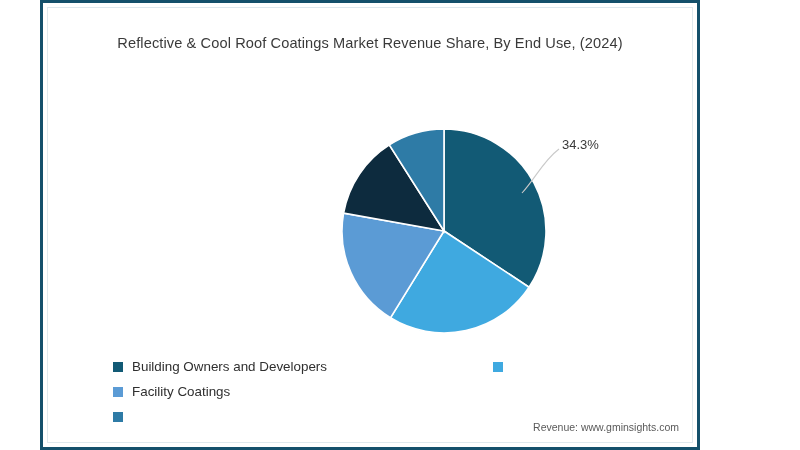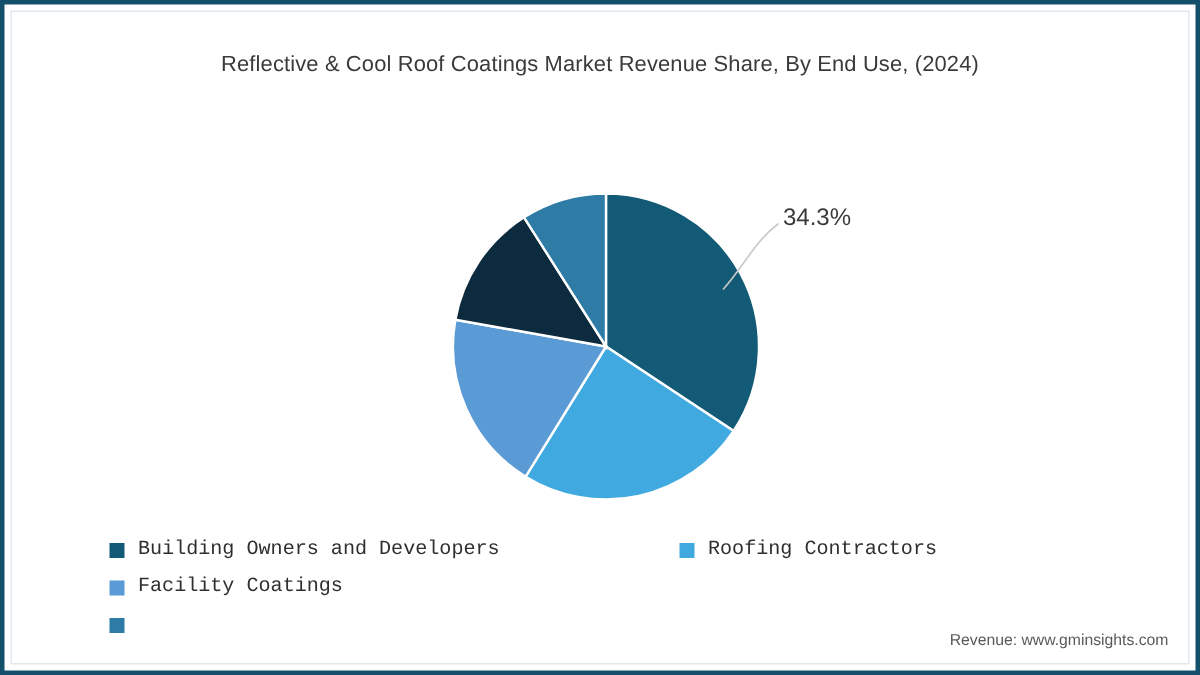--- a/index.html
+++ b/index.html
@@ -5,26 +5,27 @@
   html, body {
     margin: 0;
     padding: 0;
     background: #ffffff;
   }
   body {
     font-family: "Liberation Sans", sans-serif;
   }
   #frame {
     position: relative;
-    width: 800px;
+    width: 660px;
     height: 450px;
     box-sizing: border-box;
     background: #ffffff;
     border: 3px solid #14506b;
     overflow: hidden;
+    margin-left: 40px;
   }
   #inner-rule {
     position: absolute;
     left: 4px;
     top: 4px;
     right: 4px;
     bottom: 4px;
     border: 1px solid #dfe9ee;
     pointer-events: none;
   }
@@ -46,21 +47,21 @@
     width: 250px;
     height: 250px;
   }
   #pie-svg {
     display: block;
   }
   #data-label {
     position: absolute;
     left: 519px;
     top: 134px;
-    font-size: 16px;
+    font-size: 13px;
     color: #3a3a3a;
     white-space: nowrap;
   }
   #legend {
     position: absolute;
     left: 70px;
     top: 352px;
     width: 660px;
   }
   .legend-col {
@@ -79,21 +80,20 @@
     width: 10px;
     height: 10px;
     flex: 0 0 10px;
     margin-right: 9px;
   }
   .legend-label {
     font-size: 13.4px;
     color: #2f2f2f;
     white-space: nowrap;
     line-height: 1;
-    font-family: Liberation Mono, monospace;
   }
   #source {
     position: absolute;
     right: 18px;
     bottom: 14px;
     font-size: 10.5px;
     color: #5a5a5a;
     white-space: nowrap;
   }
 </style>
@@ -134,20 +134,19 @@
           <span class="legend-swatch" style="background: rgb(91, 155, 213);"></span>
           <span class="legend-label">Facility Coatings</span>
         </div>
         <div class="legend-item">
           <span class="legend-swatch" style="background: rgb(46, 123, 166);"></span>
         </div>
       </div>
     <div class="legend-col col-right" id="legend-col-right">
         <div class="legend-item">
           <span class="legend-swatch" style="background: rgb(63, 169, 224);"></span>
-          <span class="legend-label">Roofing Contractors</span>
         </div>
       </div>
   </div>
 
   <div id="source">Revenue: www.gminsights.com</div>
 
 </div>
 
 </body></html>

